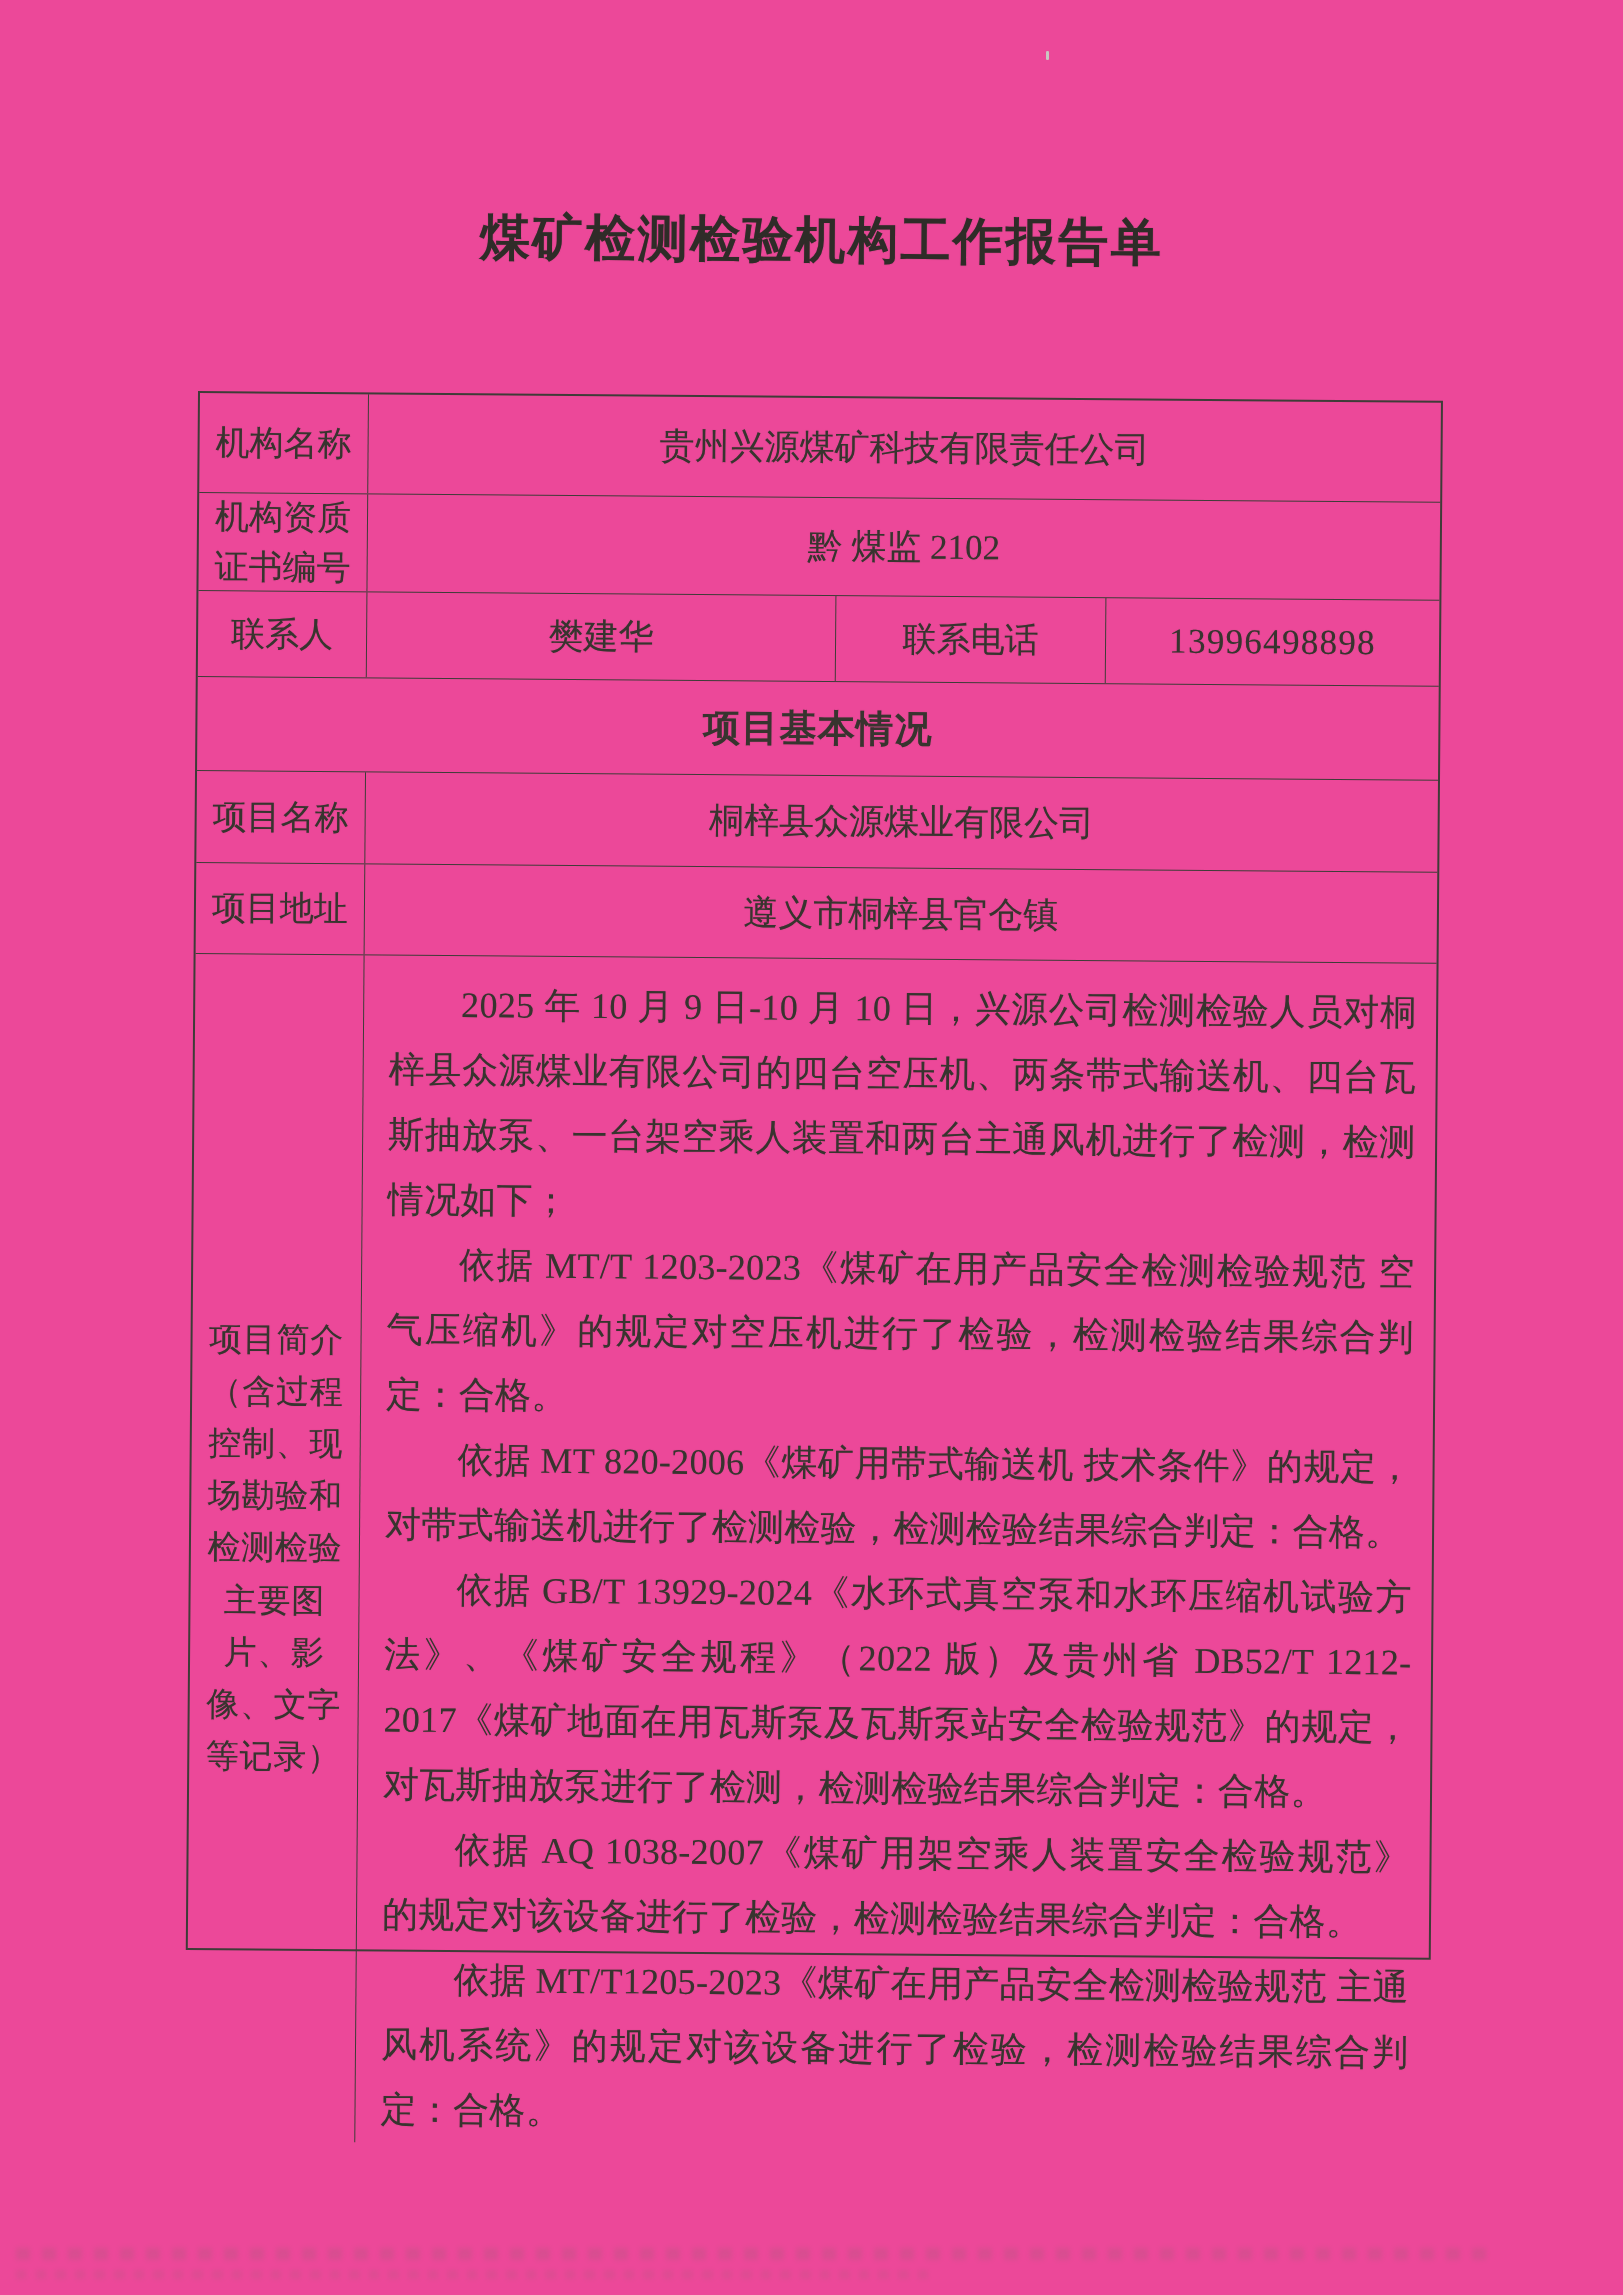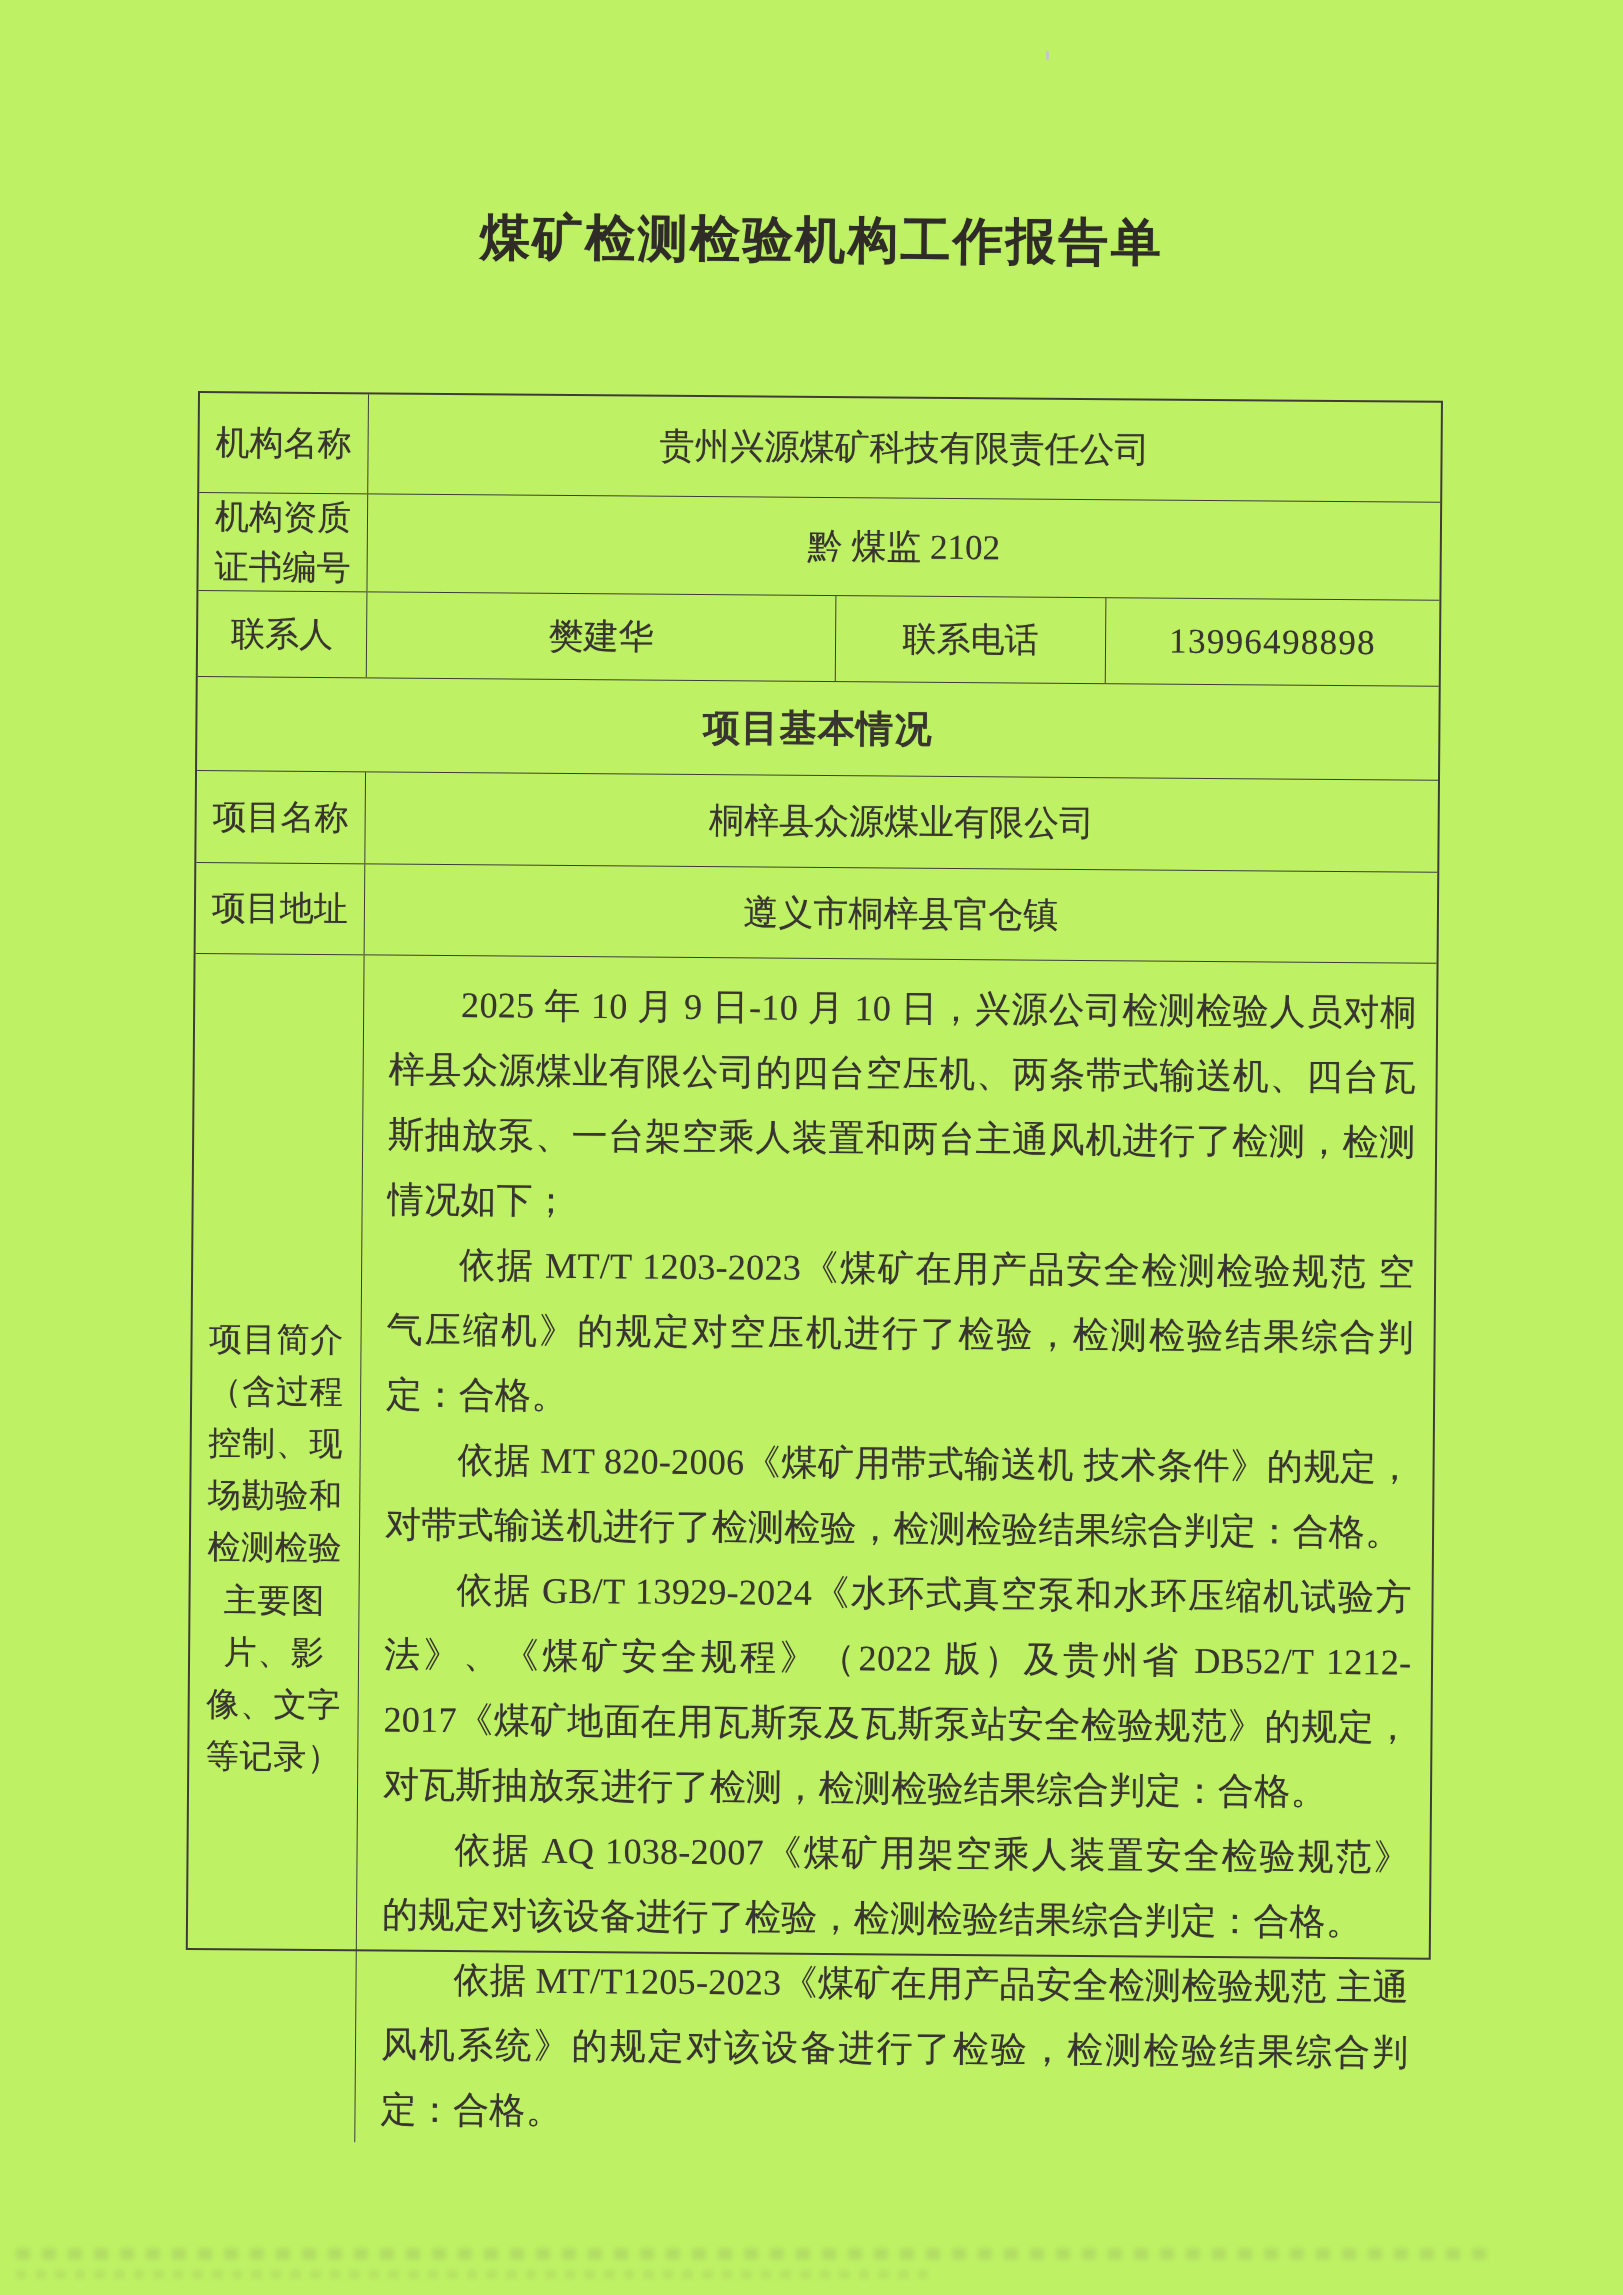--- a/index.html
+++ b/index.html
@@ -1,19 +1,19 @@
 <!DOCTYPE html>
 <html style="font-size:10.5px"><head>
 <meta charset="utf-8">
 <style>
   html,body{margin:0;padding:0;background:#e8e8e6;}
   .page{
     position:relative;
     width:1623px;height:2295px;
-    background:#bef264;
+    background:#ec4899;
     overflow:hidden;
     font-family:"Liberation Serif","DejaVu Serif",serif;
     color:#38342f;
   }
   .sheet{
     position:absolute;left:0;top:0;width:1623px;height:2295px;
     transform:rotate(0.45deg);
     transform-origin:203px 393px;
   }
   .doc-title{

